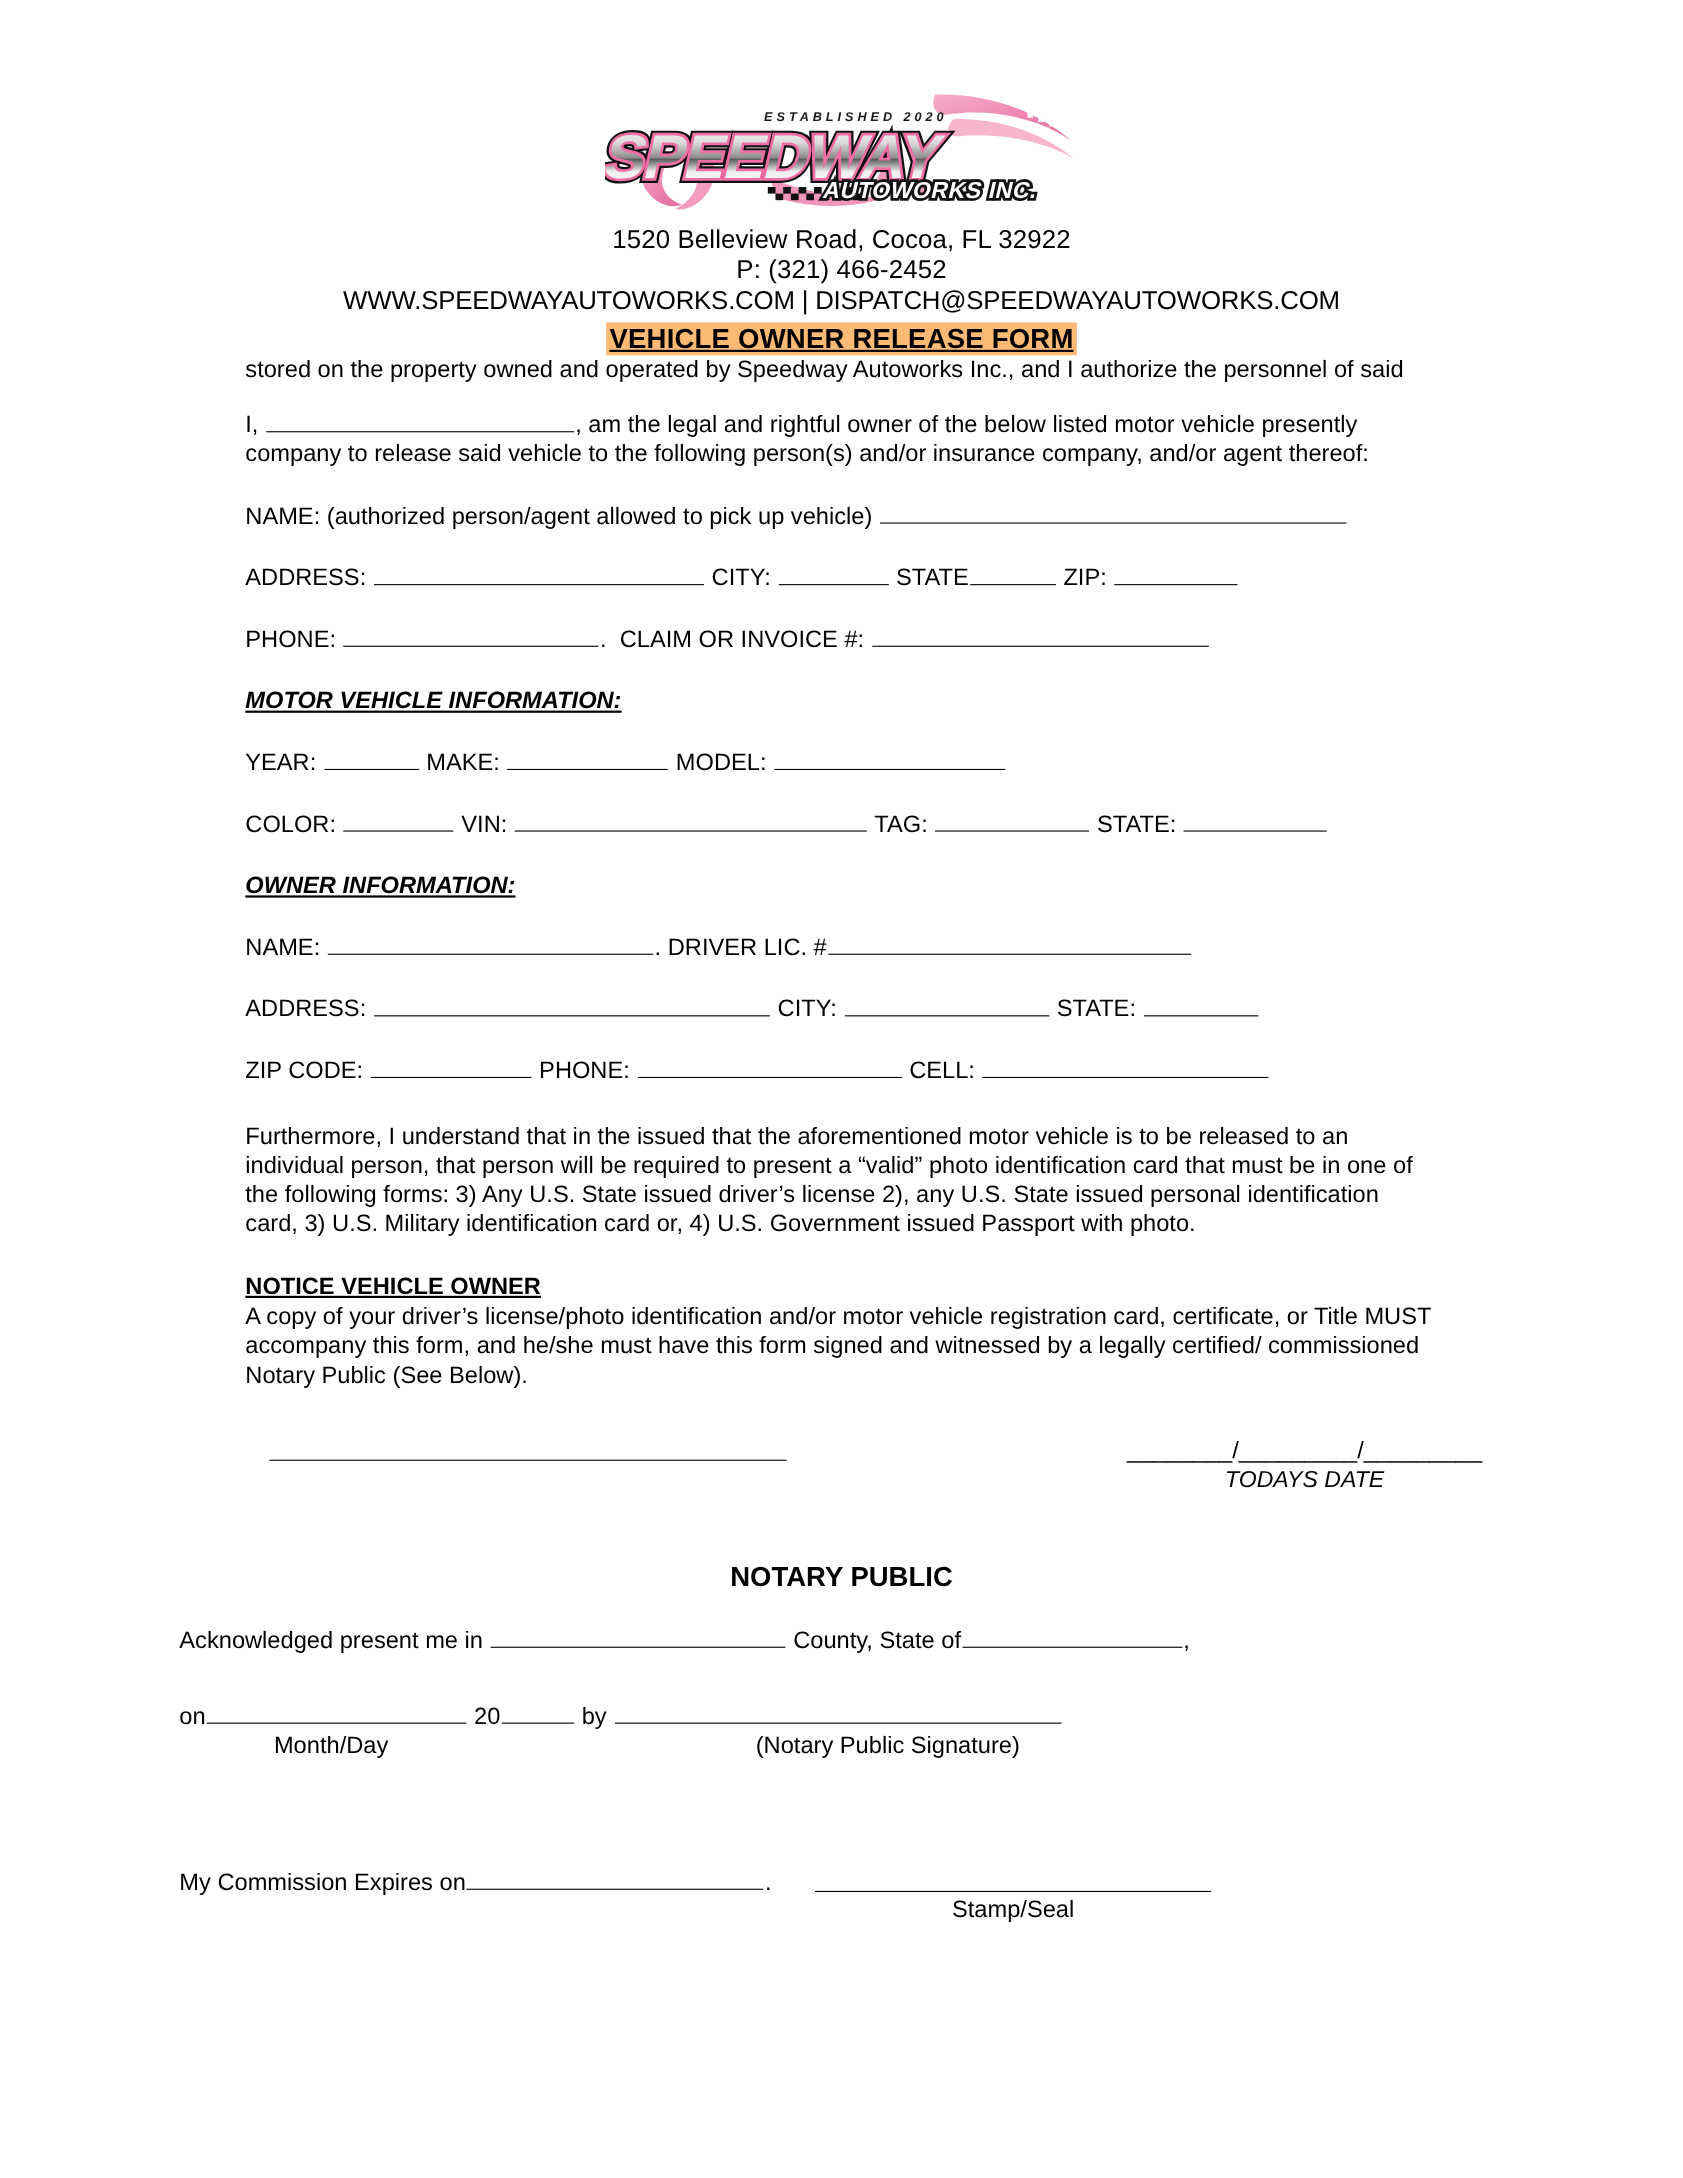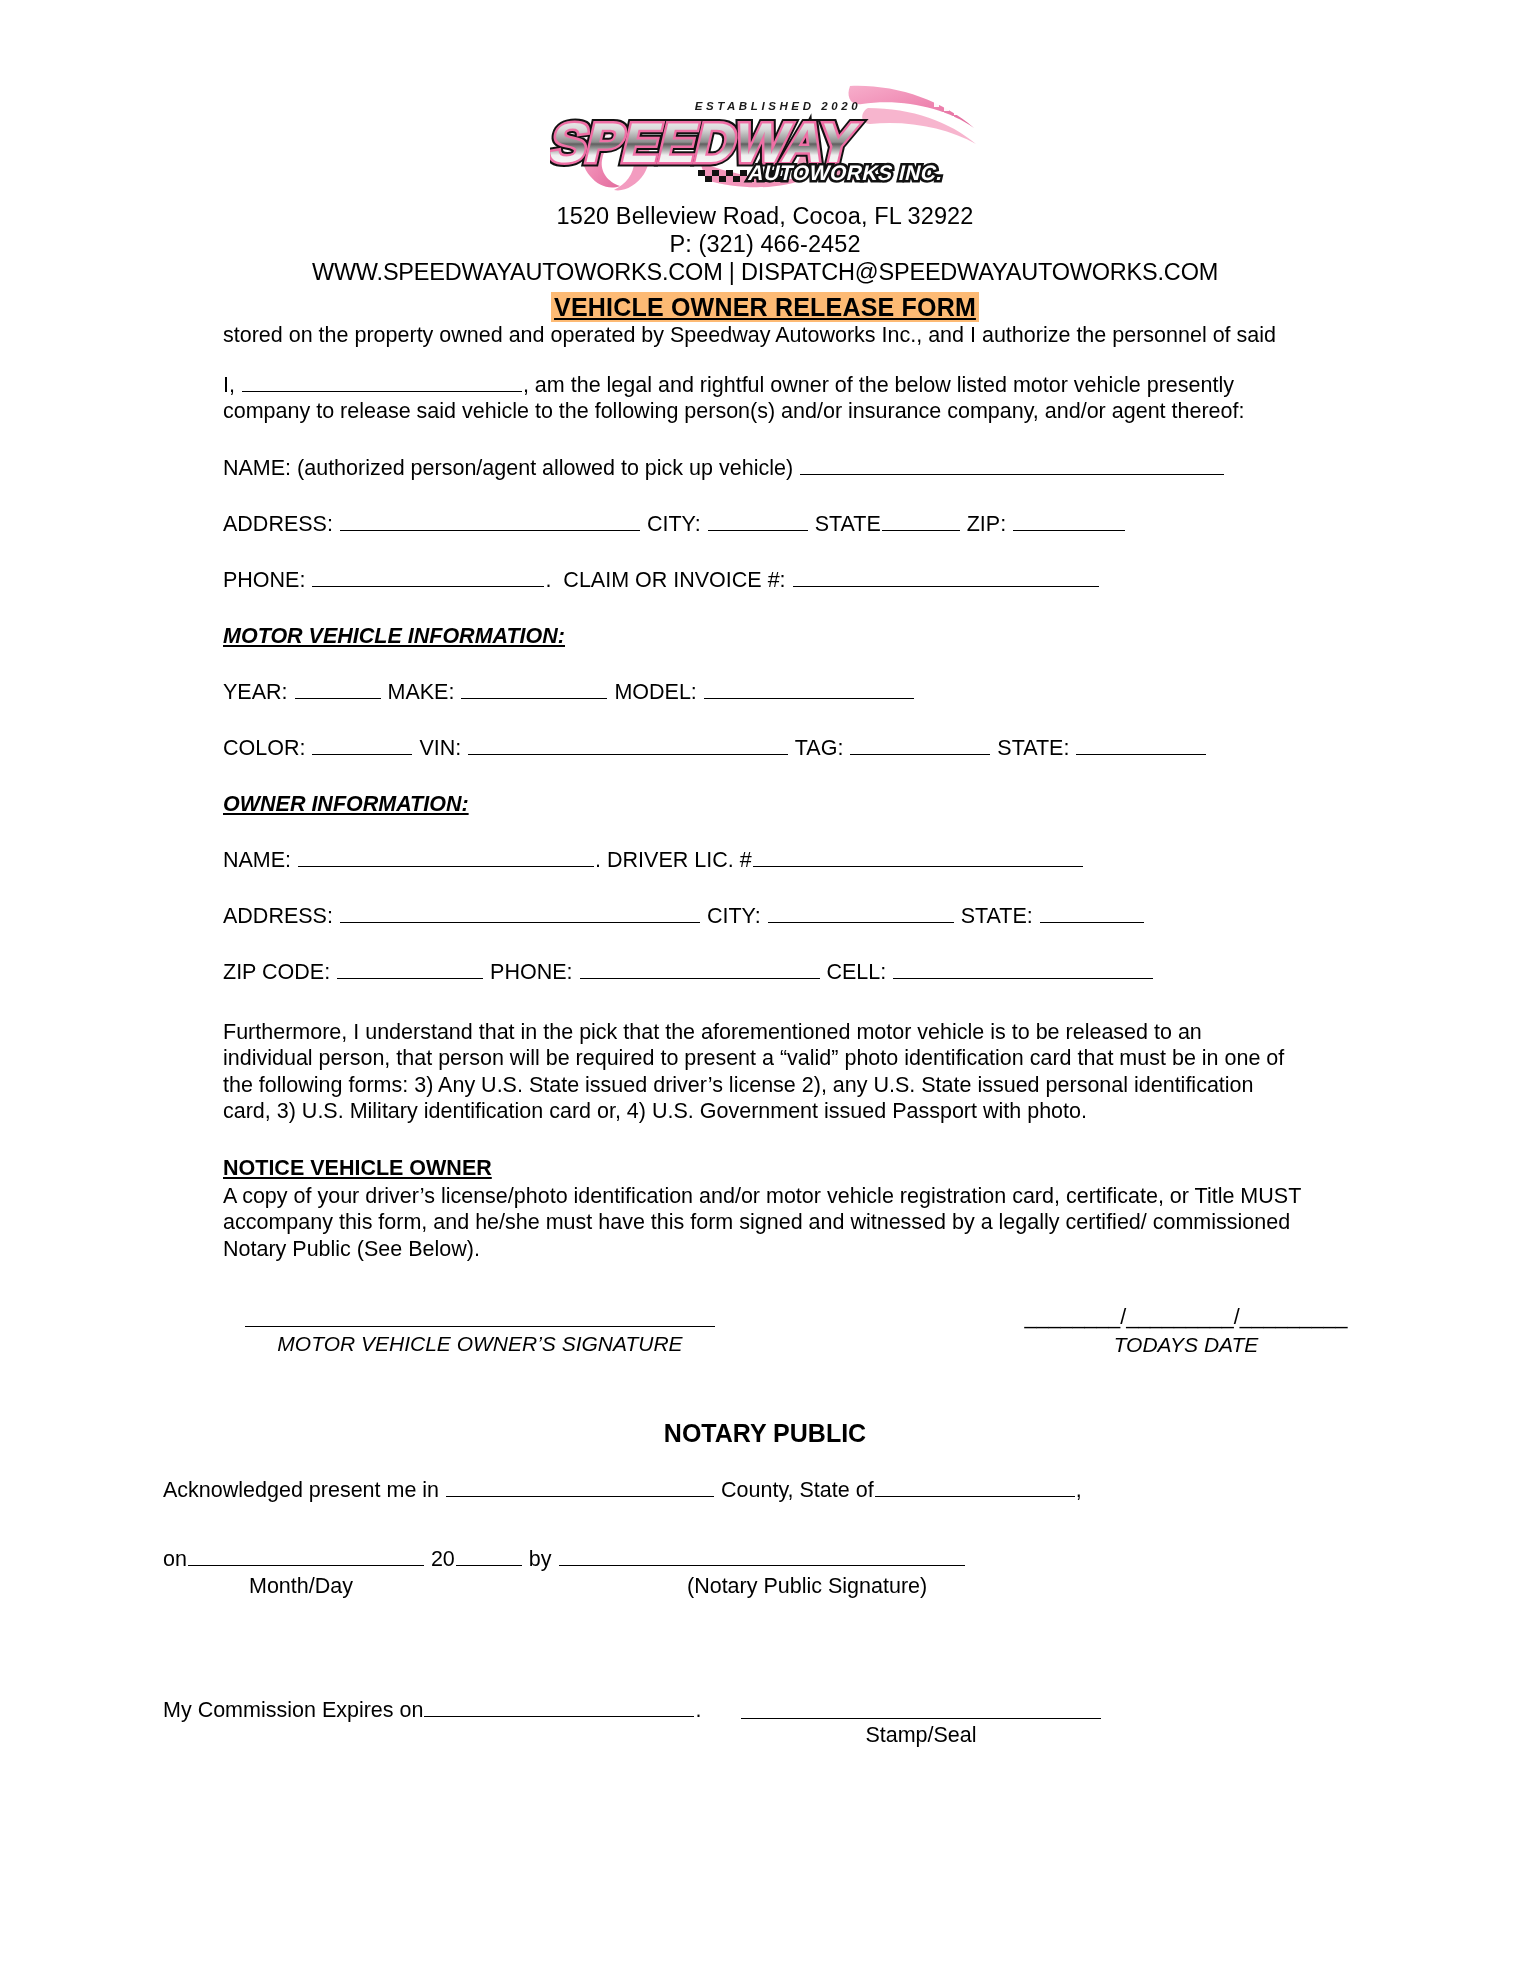--- a/index.html
+++ b/index.html
@@ -337,34 +337,33 @@
 
     <div class="fline">
       <span>ZIP CODE:</span>
       <span class="u" style="width:146px"></span>
       <span>PHONE:</span>
       <span class="u" style="width:240px"></span>
       <span>CELL:</span>
       <span class="u" style="width:260px"></span>
     </div>
 
-    <div class="para-long">Furthermore, I understand that in the pick that the aforementioned motor vehicle is to be released to an</div>
+    <div class="para-long">Furthermore, I understand that in the issued that the aforementioned motor vehicle is to be released to an</div>
     <div class="para tight">individual person, that person will be required to present a “valid” photo identification card that must be in one of</div>
     <div class="para tight">the following forms: 3) Any U.S. State issued driver’s license 2), any U.S. State issued personal identification</div>
     <div class="para tight">card, 3) U.S. Military identification card or, 4) U.S. Government issued Passport with photo.</div>
 
     <div class="notice-head">NOTICE VEHICLE OWNER</div>
     <div class="notice-body">A copy of your driver’s license/photo identification and/or motor vehicle registration card, certificate, or Title MUST</div>
     <div class="notice-body" style="margin-top:0">accompany this form, and he/she must have this form signed and witnessed by a legally certified/ commissioned</div>
     <div class="notice-body" style="margin-top:0">Notary Public (See Below).</div>
 
     <div class="sig-row">
       <div class="sig-left">
         <div class="sig-rule">&nbsp;</div>
-        <div class="sig-caption">MOTOR VEHICLE OWNER’S SIGNATURE</div>
       </div>
       <div class="sig-right">
         <div style="font-size:21.5px;line-height:22px;white-space:nowrap;">________/_________/_________</div>
         <div class="sig-caption">TODAYS DATE</div>
       </div>
     </div>
   </div>
 
   <div class="notary-head">NOTARY PUBLIC</div>
 

